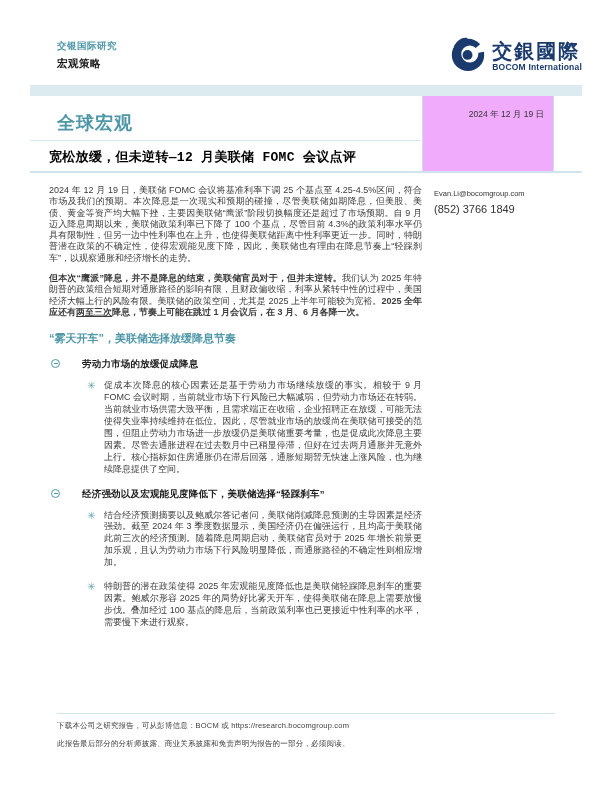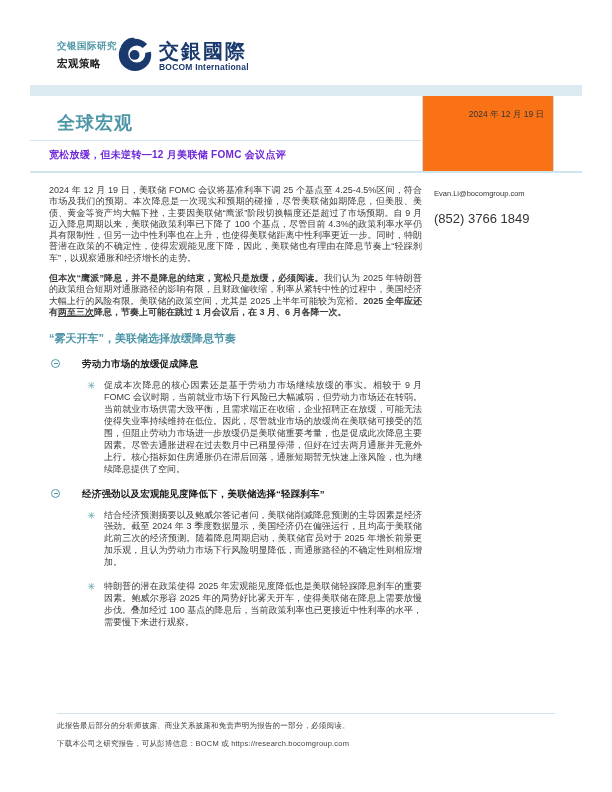--- a/index.html
+++ b/index.html
@@ -9,42 +9,42 @@
     width:612px; height:792px;
     margin:0 auto;
     background:#ffffff;
     font-family:"Liberation Sans","DejaVu Sans",sans-serif;
     color:#3b3b3b;
     overflow:hidden;
   }
   .content { position:absolute; left:30px; right:30px; top:40px; }
 
   
-  .hdr { display:flex; align-items:flex-start; padding-left:27px; }
+  .hdr { display:flex; justify-content:space-between; align-items:flex-start; padding-left:27px;gap:12px; }
   .hdr-left {}
   .hdr-research { color:#4e97a8; font-weight:bold; font-size:9.5px; letter-spacing:0.5px; }
   .hdr-category { color:#1a1a1a; font-weight:bold; font-size:10.5px; margin-top:4px; letter-spacing:0.5px; }
   .logo { display:flex; align-items:center; gap:6px; margin-top:-4px; }
   .logo-txt { display:flex; flex-direction:column; line-height:1; }
   .logo-cn { color:#1a3a6e; font-weight:bold; font-size:20px; letter-spacing:2px; }
   .logo-en { color:#1a3a6e; font-weight:bold; font-size:8.5px; margin-top:2px; letter-spacing:0.2px; }
 
   
   .band { height:11px; background:#dcebf0; margin-top:9px; }
   .title-row { position:relative; min-height:77px; border-bottom:2px solid #cfe4ec; }
   .date-box {
     position:absolute; top:0; right:28px; width:132px; height:100%;
-    background:#f97316; border-left:1px solid #c9dfe9; border-right:1px solid #c9dfe9;
+    background:#f0abfc; border-left:1px solid #c9dfe9; border-right:1px solid #c9dfe9;
     padding:7px 9px 4px 0; text-align:right;
   }
   .date-txt { font-size:8.5px; color:#333; }
   .tb-left { padding:15px 170px 0 27px; }
   .tb-section { color:#4e97a8; font-size:18px; font-weight:bold; letter-spacing:1px; }
   .tb-rule { border-bottom:1.5px solid #d5e7ee; margin:5px 0 7px -27px; width:391px; }
-  .tb-title { color:#6d28d9; font-size:10px; font-weight:bold; margin-left:-8px; letter-spacing:0.3px; }
+  .tb-title { color:#000000; font-size:13px; font-weight:bold; margin-left:-8px; letter-spacing:0.3px;font-family:Liberation Mono, monospace; }
 
   
   .main { display:flex; margin-top:12px; padding-left:19px; }
   .col-body { width:373px; }
   .col-side { margin-left:12px; flex:1; }
   .para { font-size:9px; line-height:11.3px; text-align:justify; margin-bottom:9px; }
   .para u { text-underline-offset:1px; }
   .subtitle { color:#4e97a8; font-weight:bold; font-size:11px; margin:13px 0 12px; }
 
   .sec-head { display:flex; align-items:flex-start; margin-bottom:9px; }
@@ -58,21 +58,21 @@
   }
   .sec-title { font-size:9.5px; font-weight:bold; color:#1a1a1a; margin-left:22px; letter-spacing:0.2px; }
 
   .bullet { display:flex; margin-bottom:12px; }
   .bullet-marker { flex:none; width:17px; margin-left:38px; color:#6aa7b5; font-size:10px; line-height:11px; }
   .bullet-text { font-size:9px; line-height:11.9px; text-align:justify; }
 
   
   .analyst-name { color:#4e97a8; font-weight:bold; font-size:10px; }
   .analyst-email { font-size:7.5px; color:#333; margin-top:4px; text-decoration:none; display:block; }
-  .analyst-phone { font-size:13px; color:#333; margin-top:13px; }
+  .analyst-phone { font-size:11px; color:#333; margin-top:5px; }
 
   
   .footer { position:absolute; left:57px; right:57px; top:713px; }
   .footer-rule { border-top:1.5px solid #cfe4ec; margin-bottom:7px; }
   .footer-line { font-size:7.5px; color:#3d3d3d; margin-bottom:8px; letter-spacing:0.2px; }
   .footer-link { color:#3d3d3d; text-decoration:none; }
 </style>
 </head>
 <body>
 
@@ -112,21 +112,21 @@
         <div class="tb-rule"></div>
         <div class="tb-title">宽松放缓，但未逆转—12 月美联储 FOMC 会议点评</div>
       </div>
     </div>
 
     <div class="main">
       <div class="col-body">
 
         <p class="para">2024 年 12 月 19 日，美联储 FOMC 会议将基准利率下调 25 个基点至 4.25-4.5%区间，符合市场及我们的预期。本次降息是一次现实和预期的碰撞，尽管美联储如期降息，但美股、美债、黄金等资产均大幅下挫，主要因美联储“鹰派”阶段切换幅度还是超过了市场预期。自 9 月迈入降息周期以来，美联储政策利率已下降了 100 个基点，尽管目前 4.3%的政策利率水平仍具有限制性，但另一边中性利率也在上升，也使得美联储距离中性利率更近一步。同时，特朗普潜在政策的不确定性，使得宏观能见度下降，因此，美联储也有理由在降息节奏上“轻踩刹车”，以观察通胀和经济增长的走势。</p>
 
-        <p class="para"><b>但本次“鹰派”降息，并不是降息的结束，宽松只是放缓，必须阅读。</b><span>我们认为 2025 年特朗普的政策组合短期对通胀路径的影响有限，且财政偏收缩，利率从紧转中性的过程中，美国经济大幅上行的风险有限。美联储的政策空间，尤其是 2025 上半年可能较为宽裕。</span><b><span>2025 全年应还有</span><u>两至三次</u><span>降息，节奏上可能在跳过 1 月会议后，在 3 月、6 月各降一次。</span></b></p>
+        <p class="para"><b>但本次“鹰派”降息，并不是降息的结束，美联储官员对于，但并未逆转。</b><span>我们认为 2025 年特朗普的政策组合短期对通胀路径的影响有限，且财政偏收缩，利率从紧转中性的过程中，美国经济大幅上行的风险有限。美联储的政策空间，尤其是 2025 上半年可能较为宽裕。</span><b><span>2025 全年应还有</span><u>两至三次</u><span>降息，节奏上可能在跳过 1 月会议后，在 3 月、6 月各降一次。</span></b></p>
 
         <div class="subtitle">“雾天开车”，美联储选择放缓降息节奏</div>
 
         <div class="sec-head">
           <span class="circle-minus"></span>
           <span class="sec-title">劳动力市场的放缓促成降息</span>
         </div>
         <div class="bullet">
           <span class="bullet-marker">✳</span>
           <span class="bullet-text">促成本次降息的核心因素还是基于劳动力市场继续放缓的事实。相较于 9 月 FOMC 会议时期，当前就业市场下行风险已大幅减弱，但劳动力市场还在转弱。当前就业市场供需大致平衡，且需求端正在收缩，企业招聘正在放缓，可能无法使得失业率持续维持在低位。因此，尽管就业市场的放缓尚在美联储可接受的范围，但阻止劳动力市场进一步放缓仍是美联储重要考量，也是促成此次降息主要因素。尽管去通胀进程在过去数月中已稍显停滞，但好在过去两月通胀并无意外上行。核心指标如住房通胀仍在滞后回落，通胀短期暂无快速上涨风险，也为继续降息提供了空间。</span>
@@ -148,16 +148,16 @@
 
       <div class="col-side">
         <a href="#" class="analyst-email">Evan.Li@bocomgroup.com</a>
         <div class="analyst-phone">(852) 3766 1849</div>
       </div>
     </div>
   </div>
 
   <div class="footer">
     <div class="footer-rule"></div>
+    <div class="footer-line"><span>下载本公司之研究报告，可从彭博信息：BOCM 或  </span><a href="#" class="footer-link">https://research.bocomgroup.com</a></div>
     <div class="footer-line">此报告最后部分的分析师披露、商业关系披露和免责声明为报告的一部分，必须阅读。</div>
-    <div class="footer-line"><span>下载本公司之研究报告，可从彭博信息：BOCM 或  </span><a href="#" class="footer-link">https://research.bocomgroup.com</a></div>
   </div>
 </div>
 
 </body></html>

